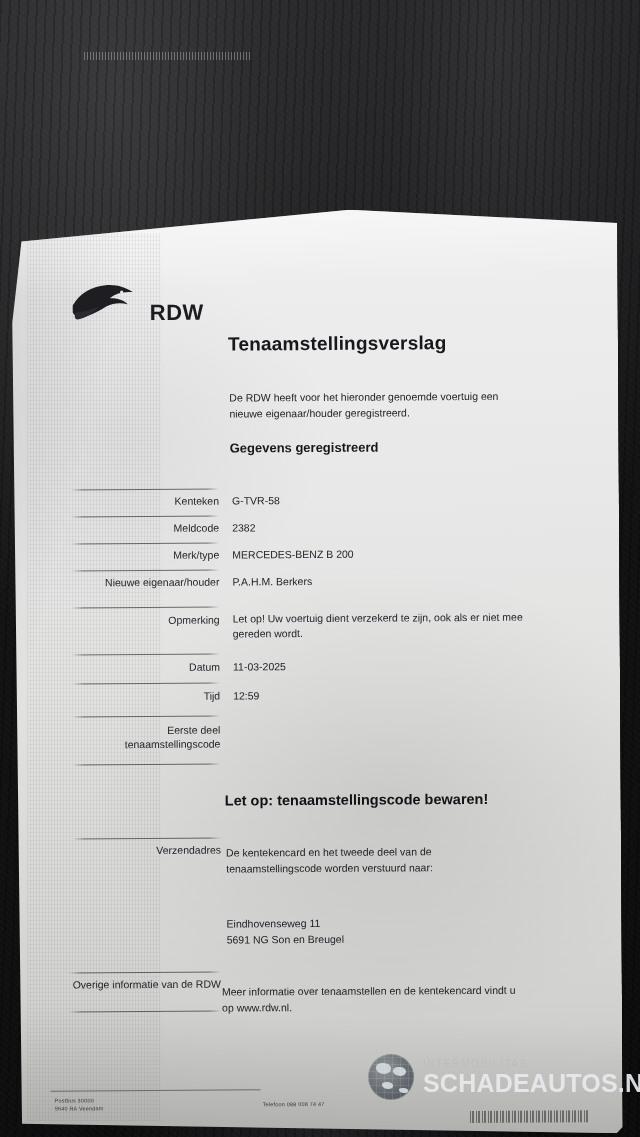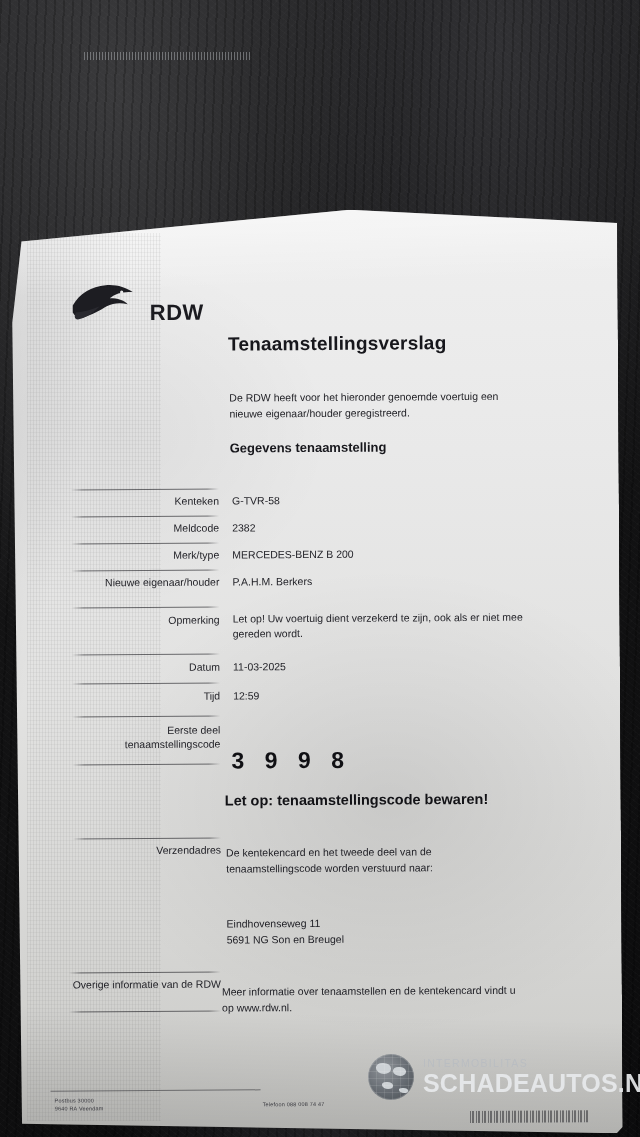--- a/index.html
+++ b/index.html
@@ -224,21 +224,21 @@
   <div id="content">
 
     <svg class="abs" id="logo-bird" viewBox="0 0 66 46">
       <path d="M3 26 C10 14, 22 7, 36 6 C46 5, 56 8, 63 13 C54 12, 46 14, 40 19 C48 19, 54 21, 58 25 C50 23, 43 24, 37 27 C30 31, 22 36, 13 38 C9 39, 5 37, 3 33 Z" fill="#1d1d22"></path>
       <path d="M6 33 C14 33, 22 30, 30 27 C24 33, 16 39, 8 40 C5 40, 4 37, 6 33 Z" fill="#2a2a30"></path>
       <circle cx="52" cy="13" r="1.6" fill="#e8e8e8"></circle>
     </svg>
     <div class="abs" id="brand">RDW</div>
     <div class="abs" id="doc-title">Tenaamstellingsverslag</div>
     <div class="abs" id="intro">De RDW heeft voor het hieronder genoemde voertuig een nieuwe eigenaar/houder geregistreerd.</div>
-    <div class="abs" id="section-title">Gegevens tenaamstelling</div>
+    <div class="abs" id="section-title">Gegevens geregistreerd</div>
 
     <div class="rule abs" style="left:60px; top:278px; width:148px;"></div>
     <div class="abs row-label" style="left:58px; top:283px; width:150px;">Kenteken</div>
     <div class="abs row-value" style="left:221px; top:283px; width:300px;">G-TVR-58</div>
 
     <div class="rule abs" style="left:60px; top:305px; width:148px;"></div>
     <div class="abs row-label" style="left:58px; top:310px; width:150px;">Meldcode</div>
     <div class="abs row-value" style="left:221px; top:310px; width:300px;">2382</div>
 
     <div class="rule abs" style="left:60px; top:332px; width:148px;"></div>
@@ -257,21 +257,20 @@
     <div class="abs row-label" style="left:58px; top:449px; width:150px;">Datum</div>
     <div class="abs row-value" style="left:221px; top:449px; width:300px;">11-03-2025</div>
 
     <div class="rule abs" style="left:60px; top:472px; width:148px;"></div>
     <div class="abs row-label" style="left:58px; top:478px; width:150px;">Tijd</div>
     <div class="abs row-value" style="left:221px; top:478px; width:300px;">12:59</div>
 
     <div class="rule abs" style="left:60px; top:505px; width:148px;"></div>
     <div class="abs row-label" style="left:58px; top:512px; width:150px; white-space:pre-line;">Eerste deel tenaamstellingscode</div>
     <div class="abs rule" style="left:60px; top:553px; width:148px;"></div>
-    <div class="abs" id="code-digits">3 9 9 8</div>
 
     <div class="abs" id="warning">Let op: tenaamstellingscode bewaren!</div>
 
     <div class="rule abs" style="left:60px; top:627px; width:148px;"></div>
     <div class="abs row-label" style="left:58px; top:632px; width:150px;">Verzendadres</div>
     <div class="abs" id="ship-text">De kentekencard en het tweede deel van de tenaamstellingscode worden verstuurd naar:</div>
     <div class="abs" id="ship-addr" style="white-space:pre-line;">Eindhovenseweg 11
 5691 NG  Son en Breugel</div>
 
     <div class="rule abs" style="left:55px; top:761px; width:152px;"></div>

